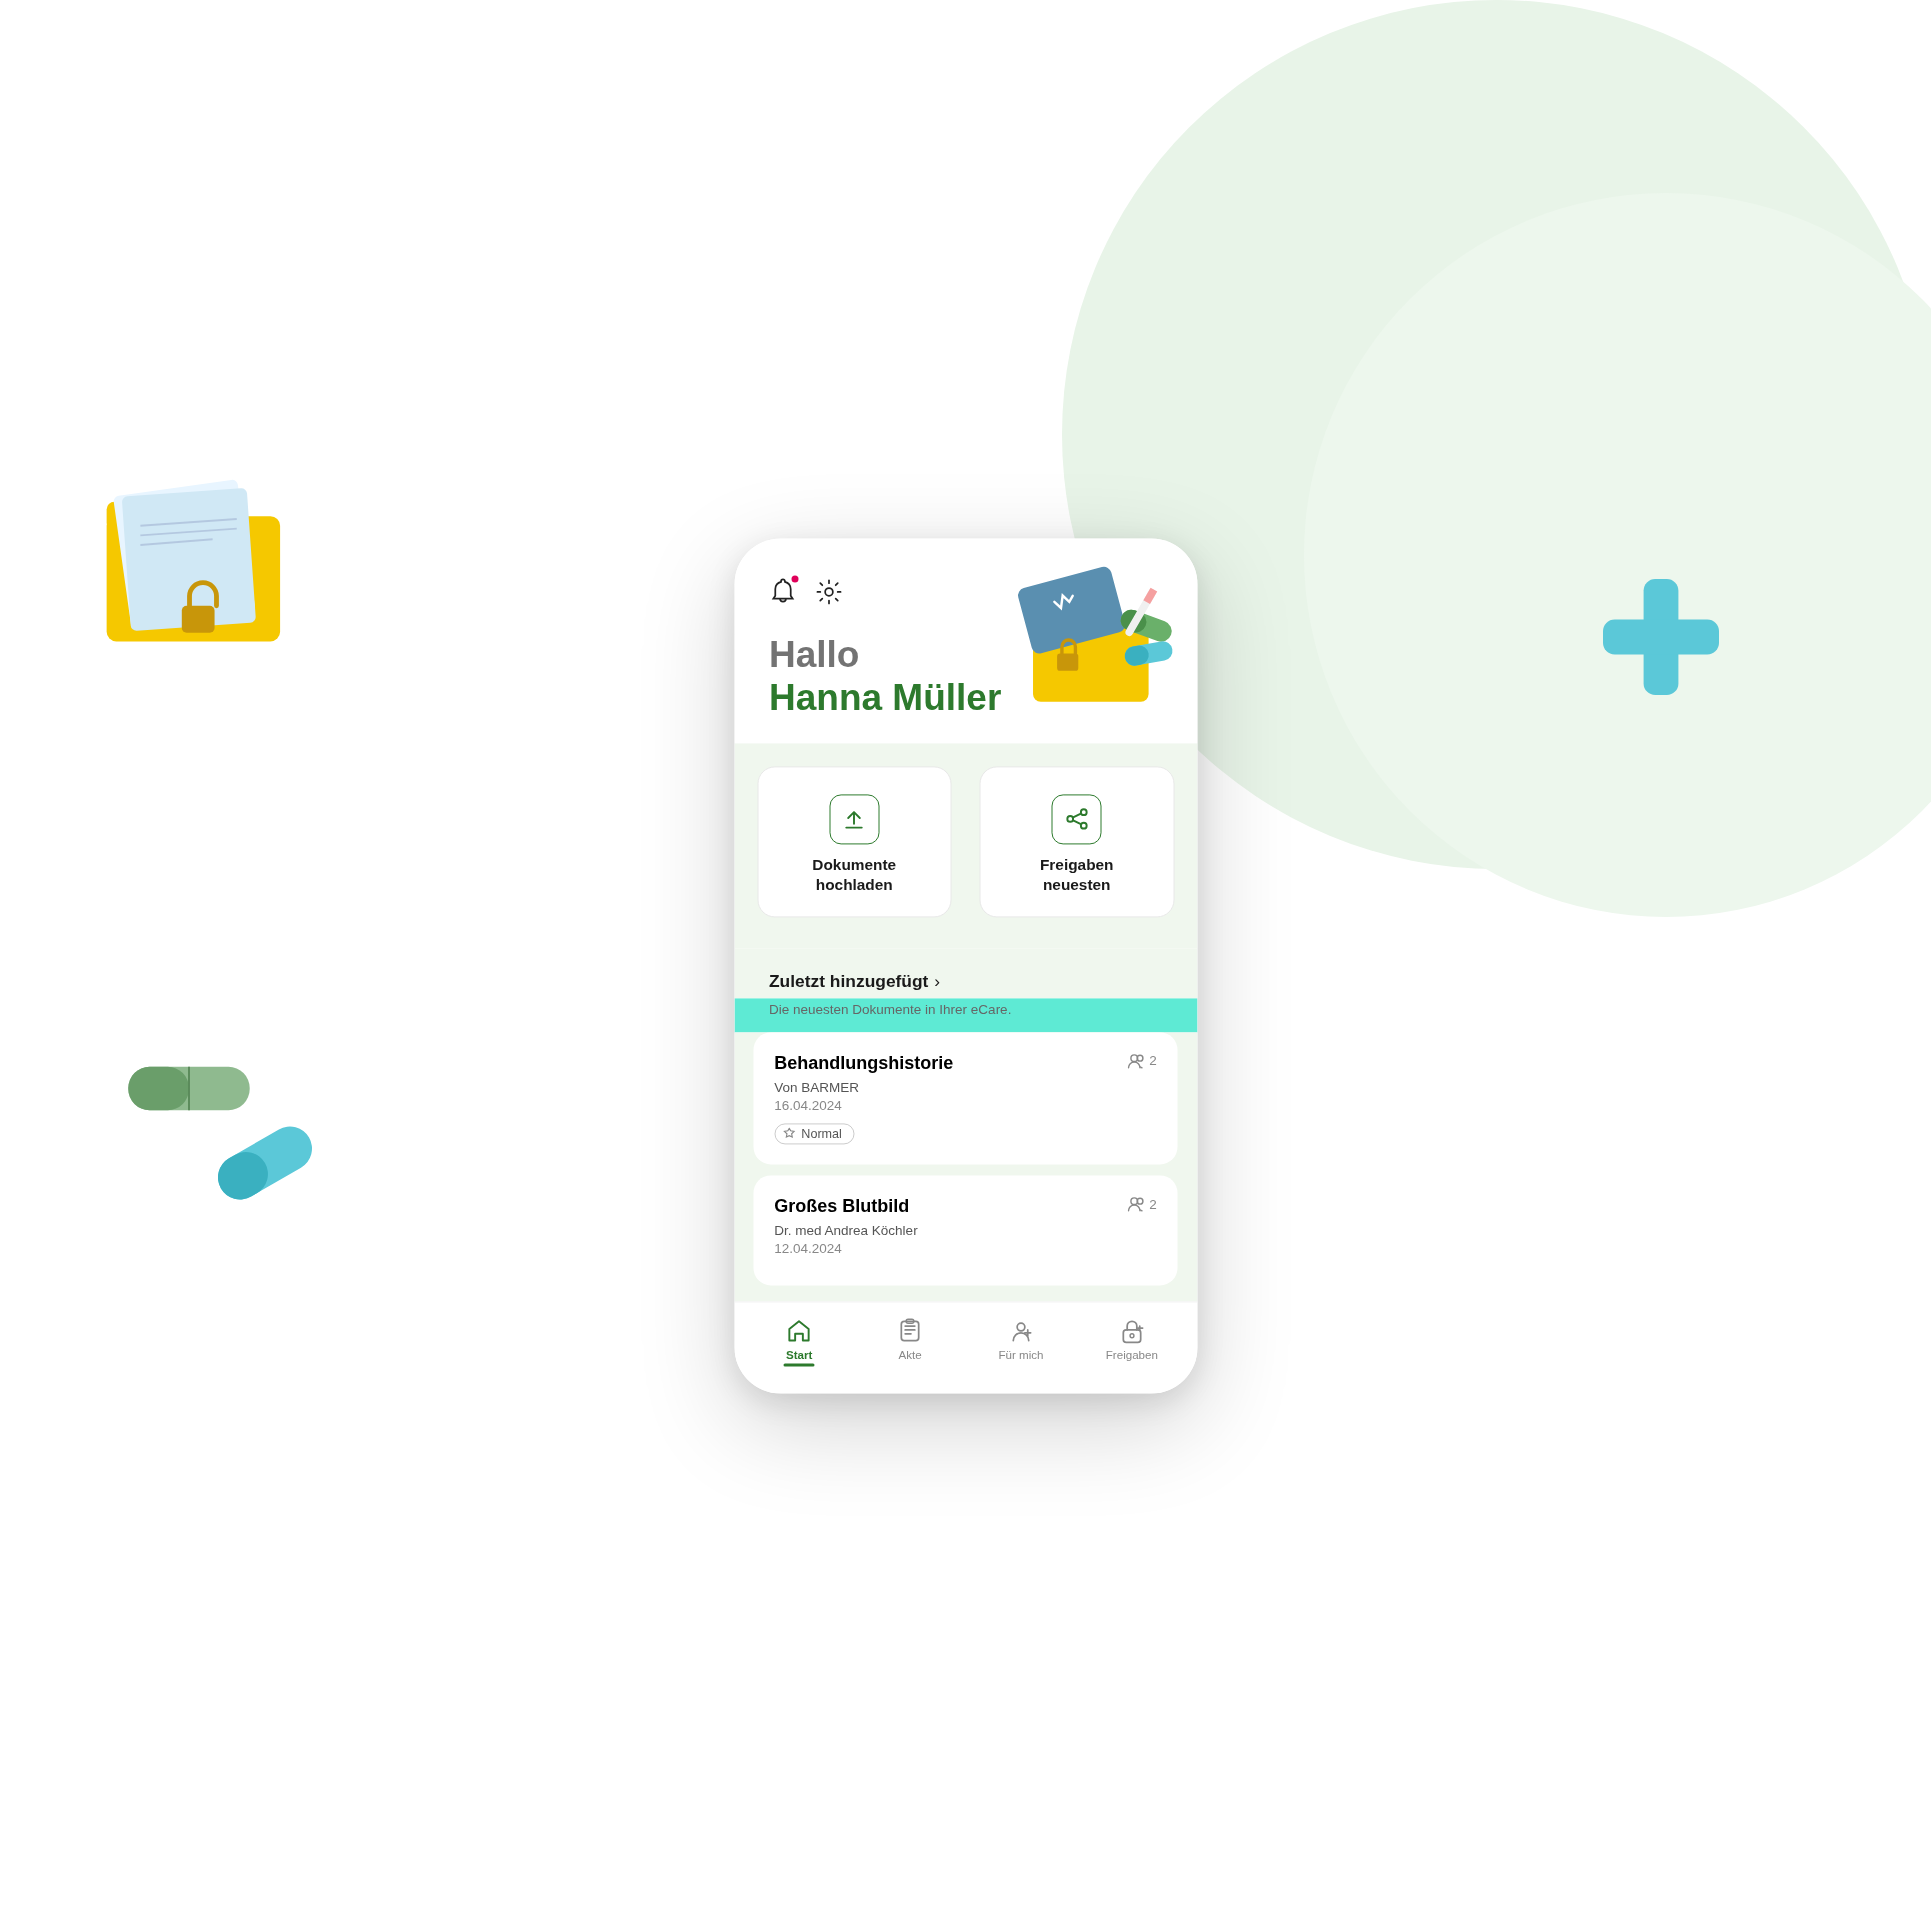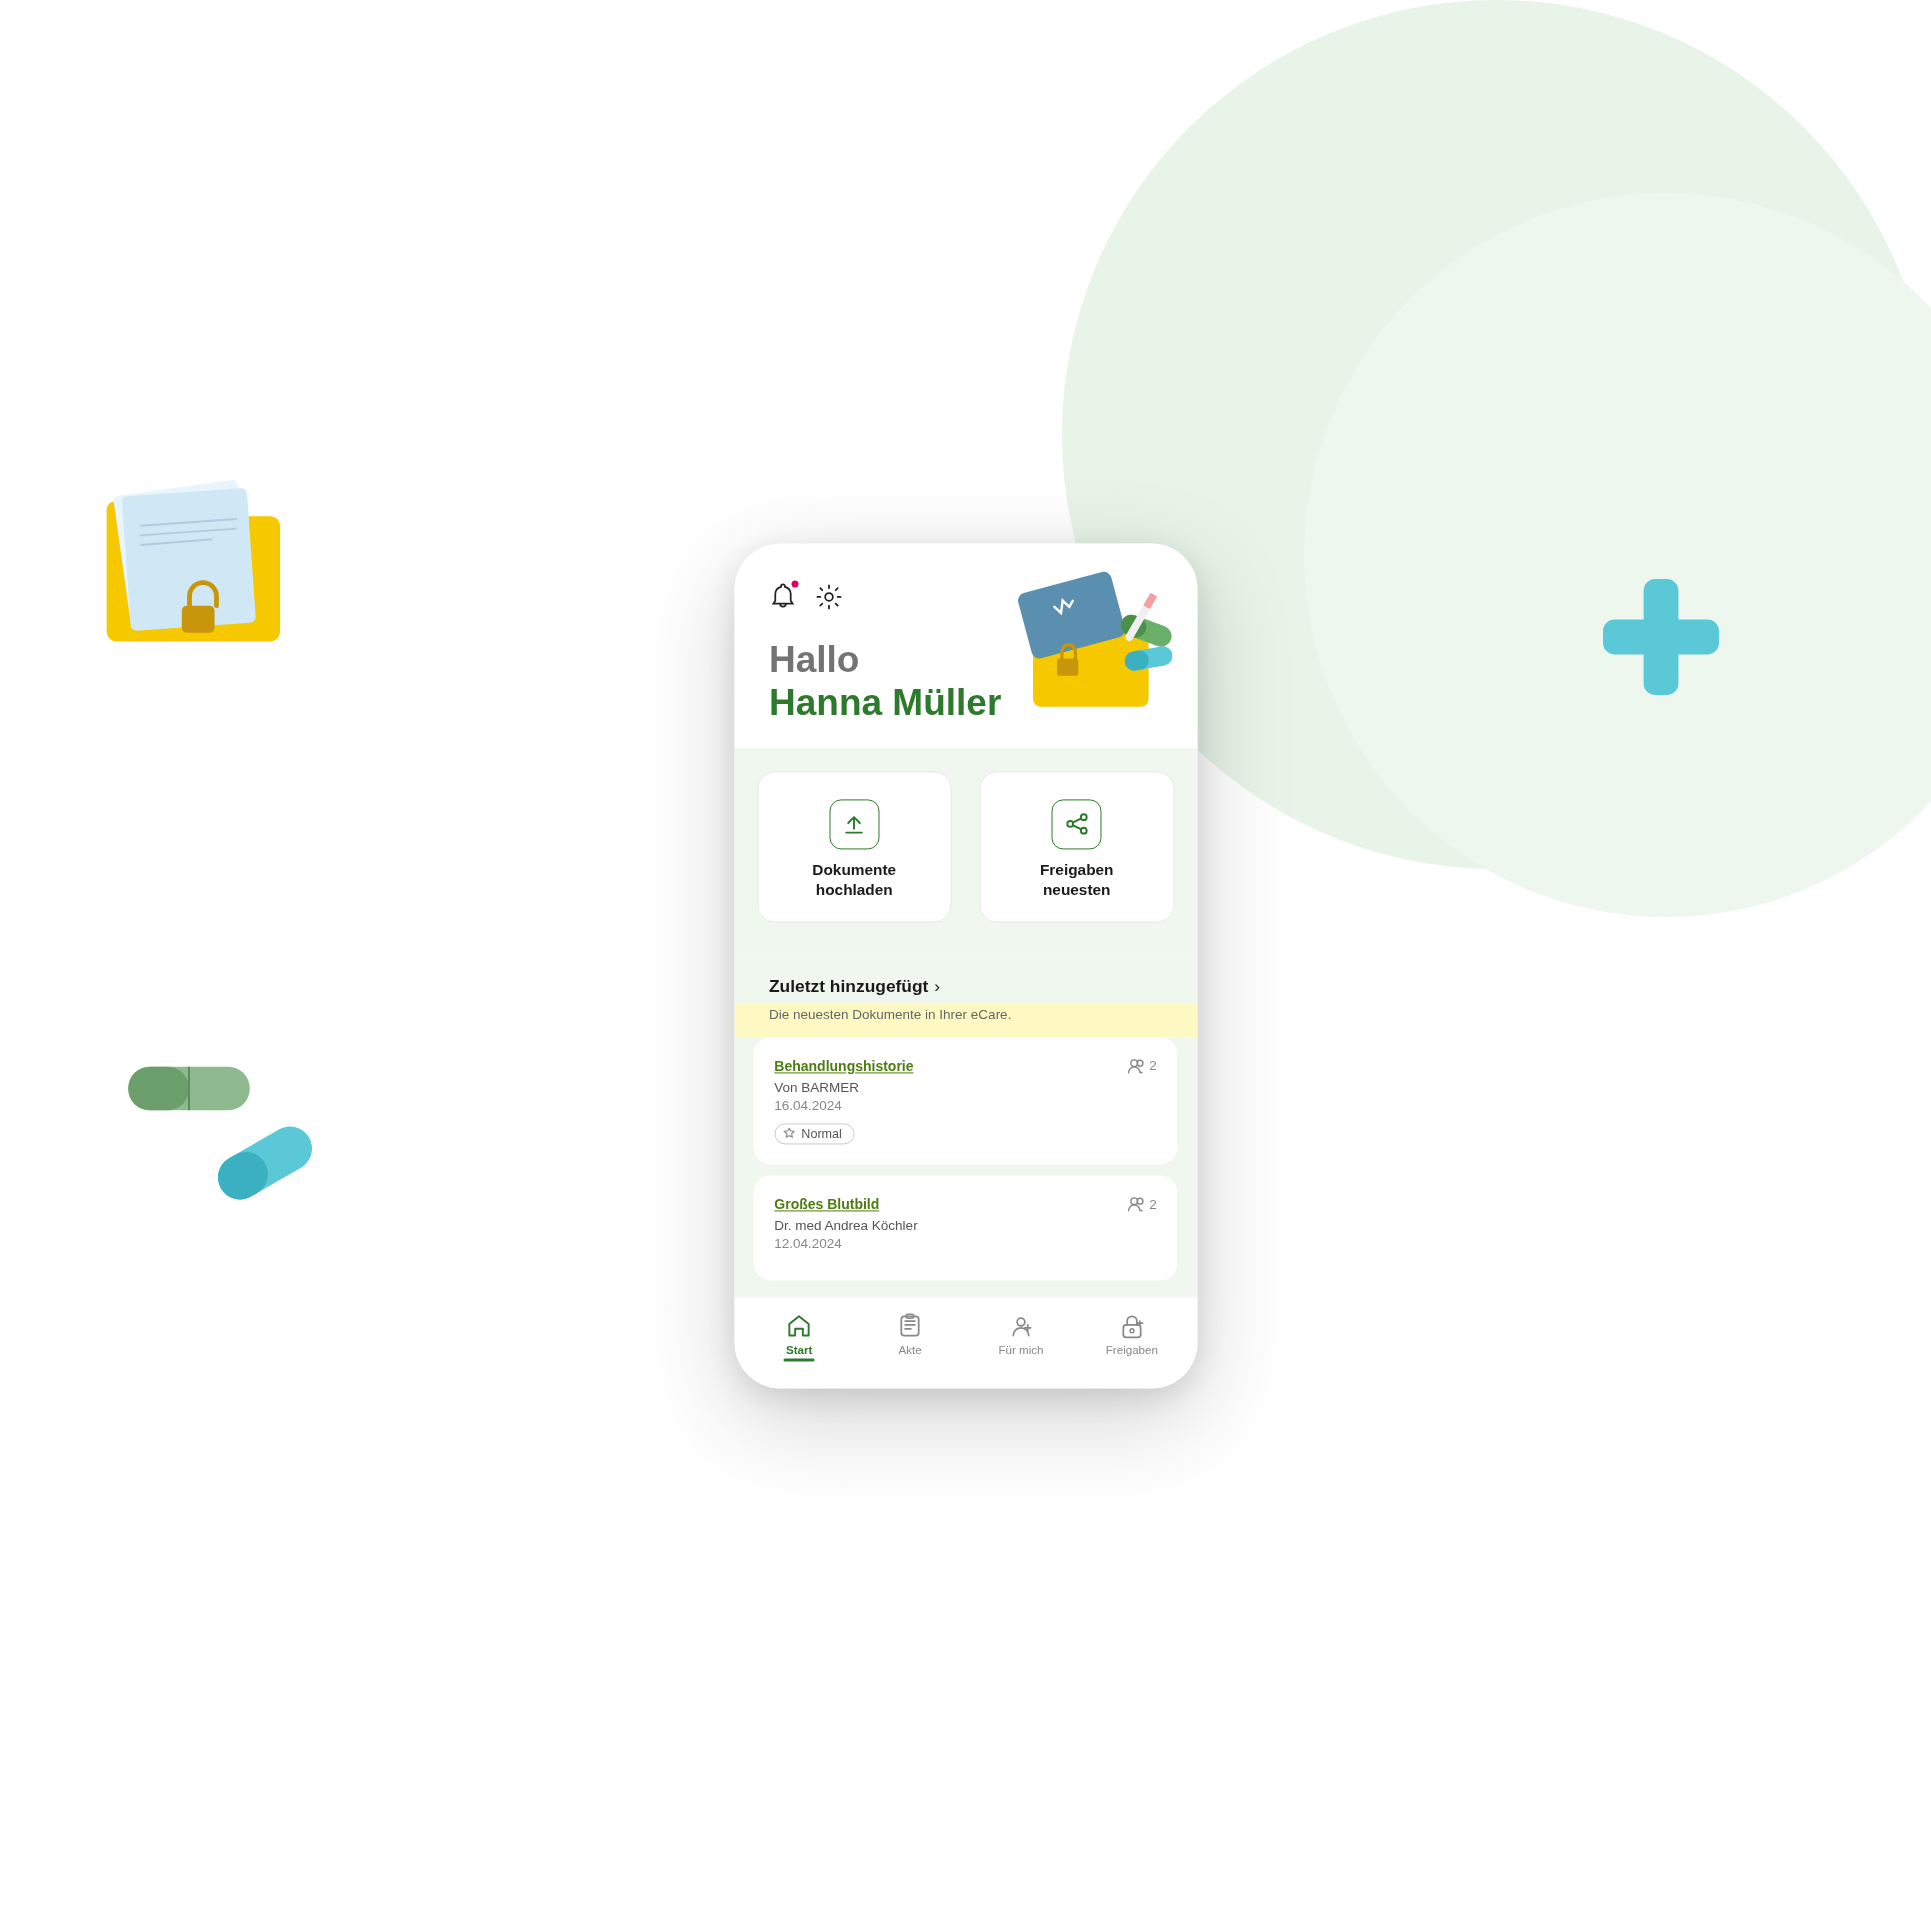--- a/index.html
+++ b/index.html
@@ -194,21 +194,21 @@
 
     .section-chevron {
       font-size: 17.4px;
       color: #1a1a1a;
     }
 
     .section-subtitle {
       font-size: 13.5px;
       color: #666;
       padding: 3.9px 35px 15.4px;
-      background: #fef9c3;
+      background: #5eead4;
     }
 
     
     .docs-area {
       background: #f0f7ee;
       padding: 0 19.3px 15.4px;
       display: flex;
       flex-direction: column;
       gap: 11.6px;
     }
@@ -221,24 +221,23 @@
     }
 
     .doc-card-header {
       display: flex;
       justify-content: space-between;
       align-items: flex-start;
       margin-bottom: 5.8px;
     }
 
     .doc-card-title {
-      font-size: 14px;
+      font-size: 18px;
       font-weight: 700;
-      color: #4d7c0f;
-      text-decoration: underline;
+      color: #000000;
     }
 
     .doc-card-shares {
       display: flex;
       align-items: center;
       gap: 4.8px;
       color: #888;
       font-size: 13.5px;
     }
 

